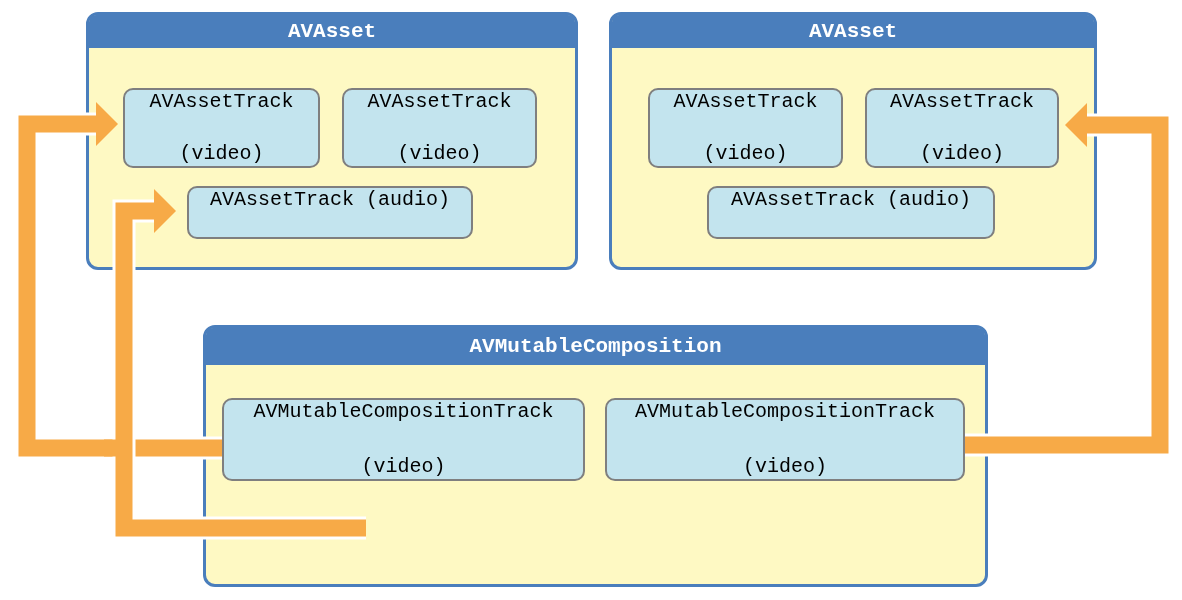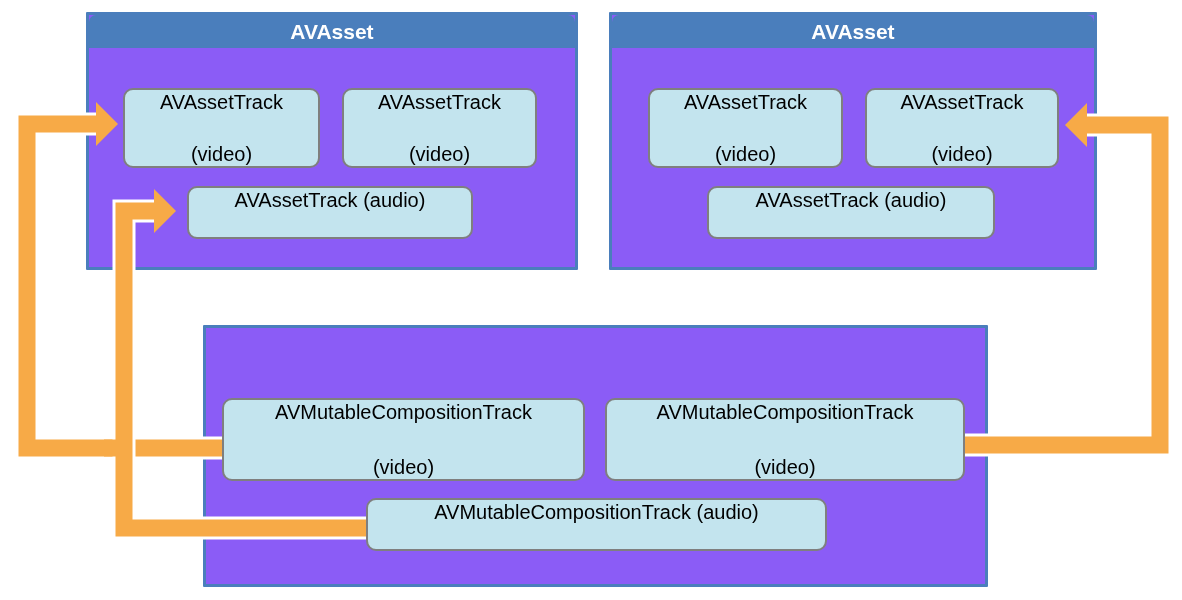--- a/index.html
+++ b/index.html
@@ -15,24 +15,25 @@
   html,body{margin:0;padding:0;background:var(--background);}
   #canvas{
     position:relative;
     width:1182px;height:600px;
     background:var(--background);
     overflow:hidden;
     font-family:"Liberation Sans","DejaVu Sans",sans-serif;
   }
   .outer-box{
     position:absolute;
-    background:#8b5cf6;
+    background:#fef9c3;
     border:3px solid var(--box-border-blue);
-    border-radius:1px;
+    border-radius:12px;
     box-sizing:border-box;
+    font-family:Liberation Mono, monospace;
   }
   .outer-header{
     position:absolute;
     left:0;right:0;top:0;
     background:var(--header-blue);
     border-radius:7px 7px 0 0;
     display:flex;align-items:center;justify-content:center;
     color:var(--header-text);
     font-weight:bold;
     font-size:21px;
@@ -92,30 +93,30 @@
     <div class="track-box" style="left:253px;top:73px;width:194px;height:80px;">
       <span>AVAssetTrack</span>
       <span>(video)</span>
     </div>
     <div class="track-box" style="left:95px;top:171px;width:288px;height:53px;">
       <span>AVAssetTrack (audio)</span>
     </div>
   </div>
 
   <div class="outer-box" style="left:203px;top:325px;width:785px;height:262px;">
+    <div class="outer-header" style="height:37px;">
+      <span>AVMutableComposition</span>
+    </div>
     <div class="track-box" style="left:16px;top:70px;width:363px;height:83px;">
       <span>AVMutableCompositionTrack</span>
       <span>(video)</span>
     </div>
     <div class="track-box" style="left:399px;top:70px;width:360px;height:83px;">
       <span>AVMutableCompositionTrack</span>
       <span>(video)</span>
-    </div>
-    <div class="track-box" style="left:160px;top:170px;width:461px;height:53px;">
-      <span>AVMutableCompositionTrack (audio)</span>
     </div>
   </div>
 
   <svg id="arrow-layer" viewBox="0 0 1182 600">
 
     <g>
       <path class="arrow-halo" d="M222 448 H27 V124 H98"></path>
       <path class="arrow-shaft" d="M222 448 H27 V124 H98"></path>
     </g>
 

